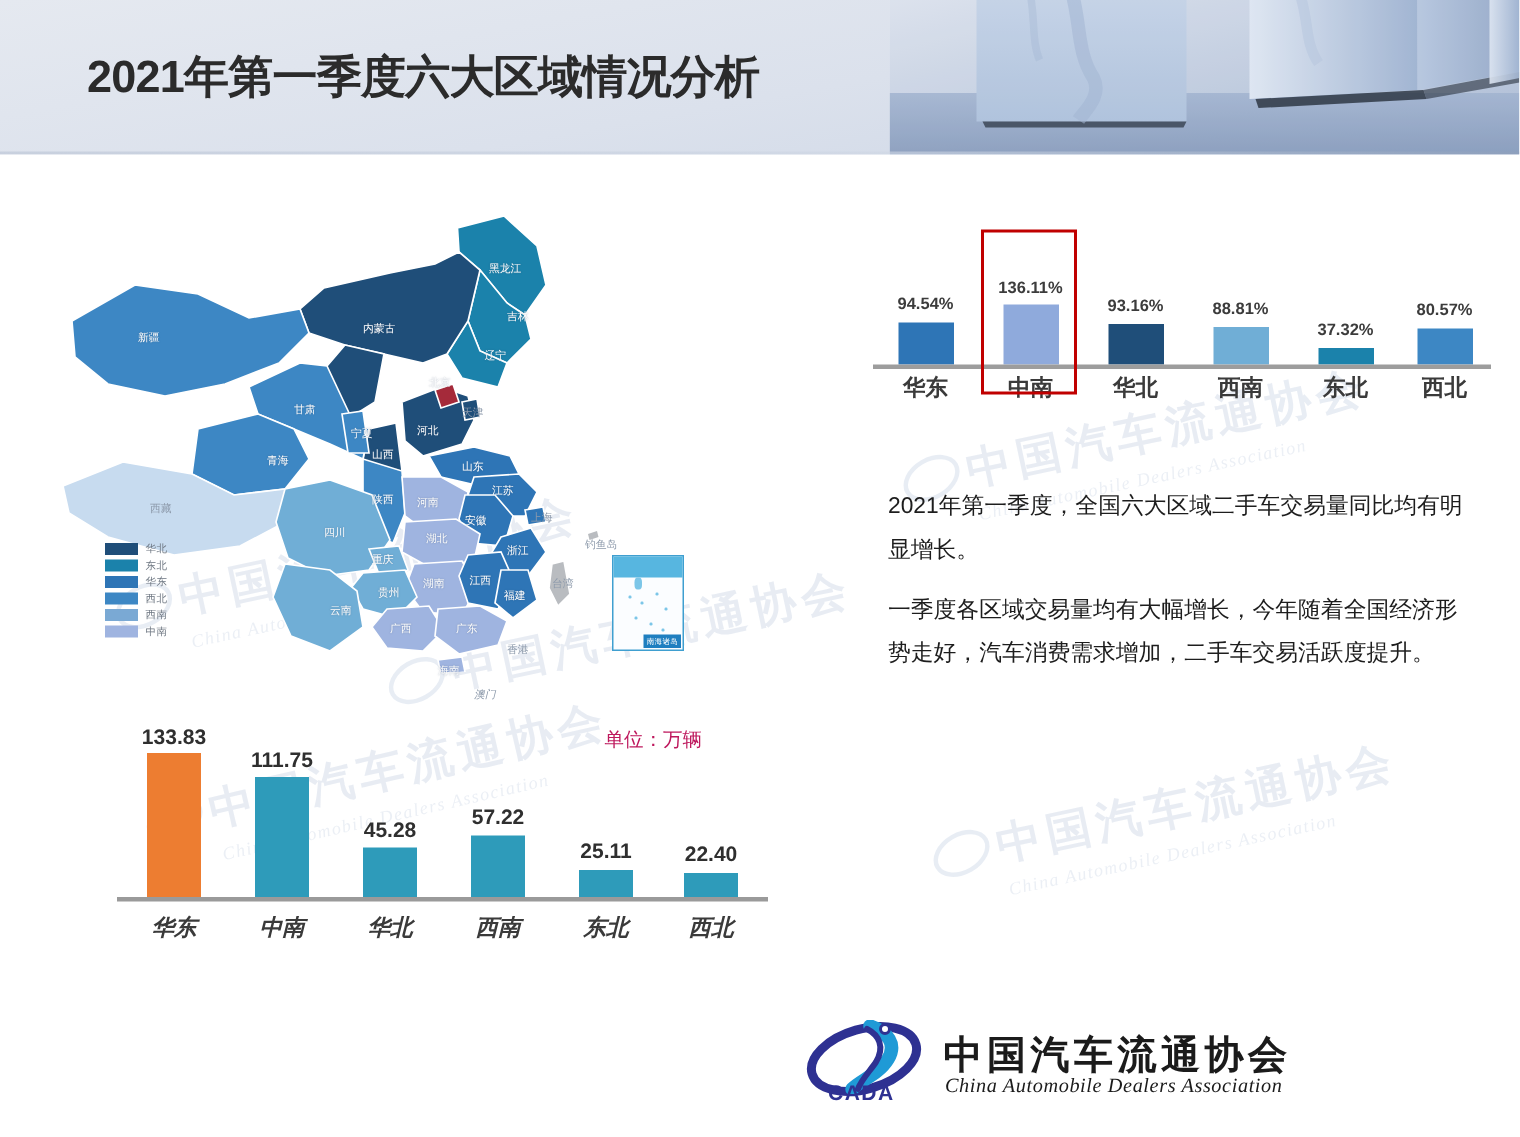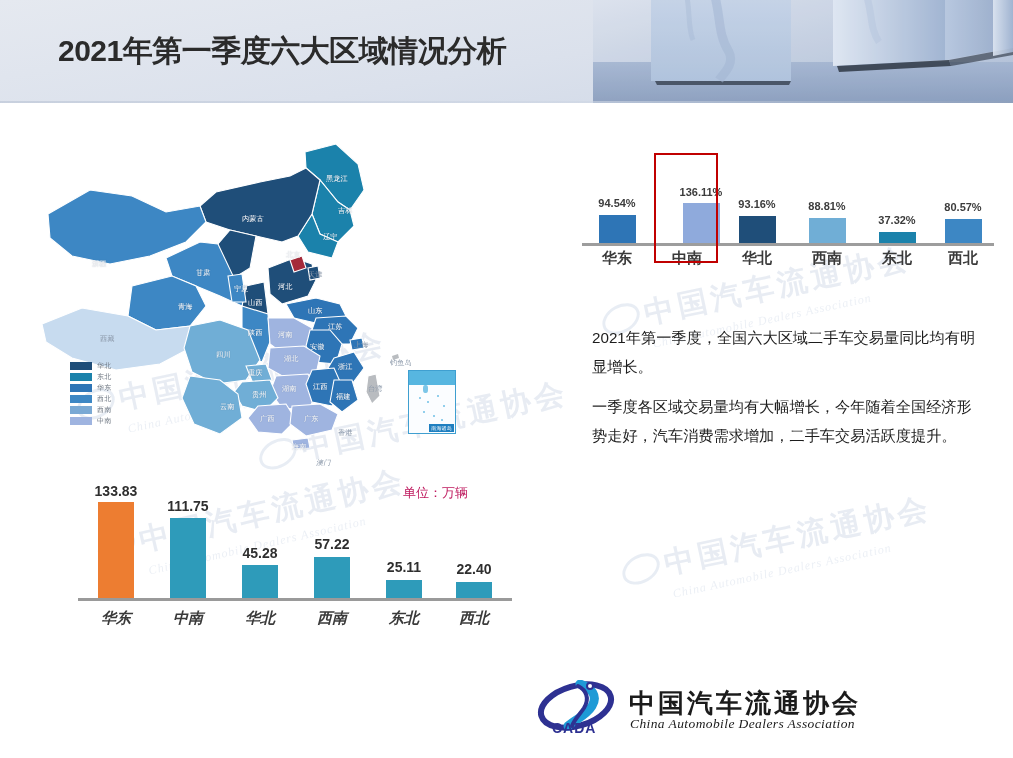--- a/index.html
+++ b/index.html
@@ -260,21 +260,21 @@
 
       <path d="M372 238 L378 236 L379 240 L373 242 Z" fill="#b9bcc0" stroke="none"></path>
     </g>
   </svg>
 
   
   <div class="prov" style="left:306px;top:56px;">黑龙江</div>
   <div class="prov" style="left:318px;top:88px;">吉林</div>
   <div class="prov" style="left:303px;top:114px;">辽宁</div>
   <div class="prov" style="left:222px;top:96px;">内蒙古</div>
-  <div class="prov" style="left:72px;top:102px;margin-top:39px;">新疆</div>
+  <div class="prov" style="left:72px;top:102px;">新疆</div>
   <div class="prov" style="left:176px;top:150px;">甘肃</div>
   <div class="prov" style="left:214px;top:166px;">宁夏</div>
   <div class="prov" style="left:158px;top:184px;">青海</div>
   <div class="prov dark" style="left:80px;top:216px;">西藏</div>
   <div class="prov" style="left:228px;top:180px;">山西</div>
   <div class="prov" style="left:258px;top:164px;text-align:right;">河北</div>
   <div class="prov dark" style="left:288px;top:152px;">天津</div>
   <div class="prov" style="left:266px;top:132px;">北京</div>
   <div class="prov" style="left:288px;top:188px;">山东</div>
   <div class="prov" style="left:228px;top:210px;">陕西</div>
@@ -341,21 +341,21 @@
     </div>
   </div>
 </div>
 
 <div class="chart-t">
   <div class="plot">
     <div class="bar-col" style="left:4px;">
       <div class="val" style="bottom:34px;">94.54%</div>
       <div class="bar" style="height:28px;background:#2e75b6;"></div>
     </div>
-    <div class="bar-col" style="left:88px;text-decoration:underline;">
+    <div class="bar-col" style="left:74px;text-decoration:underline;">
       <div class="val" style="bottom:45px;">136.11%</div>
       <div class="bar" style="height:40px;background:#8faadc;"></div>
     </div>
     <div class="bar-col" style="left:144px;">
       <div class="val" style="bottom:33px;">93.16%</div>
       <div class="bar" style="height:27px;background:#1f4e79;"></div>
     </div>
     <div class="bar-col" style="left:214px;">
       <div class="val" style="bottom:31px;">88.81%</div>
       <div class="bar" style="height:25px;background:#70aed6;"></div>

